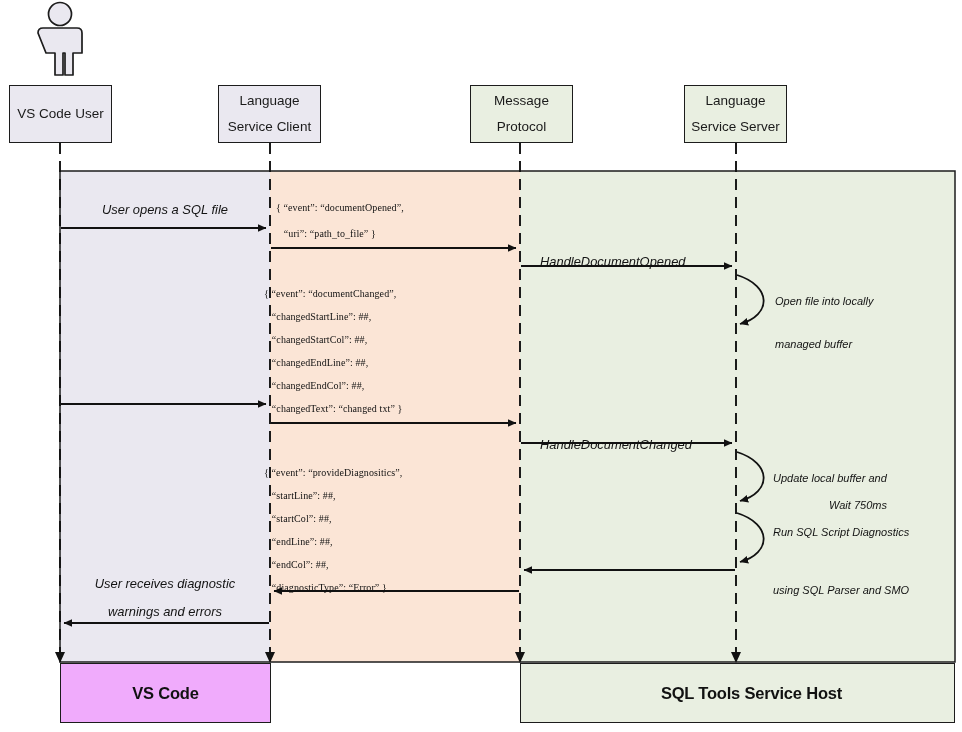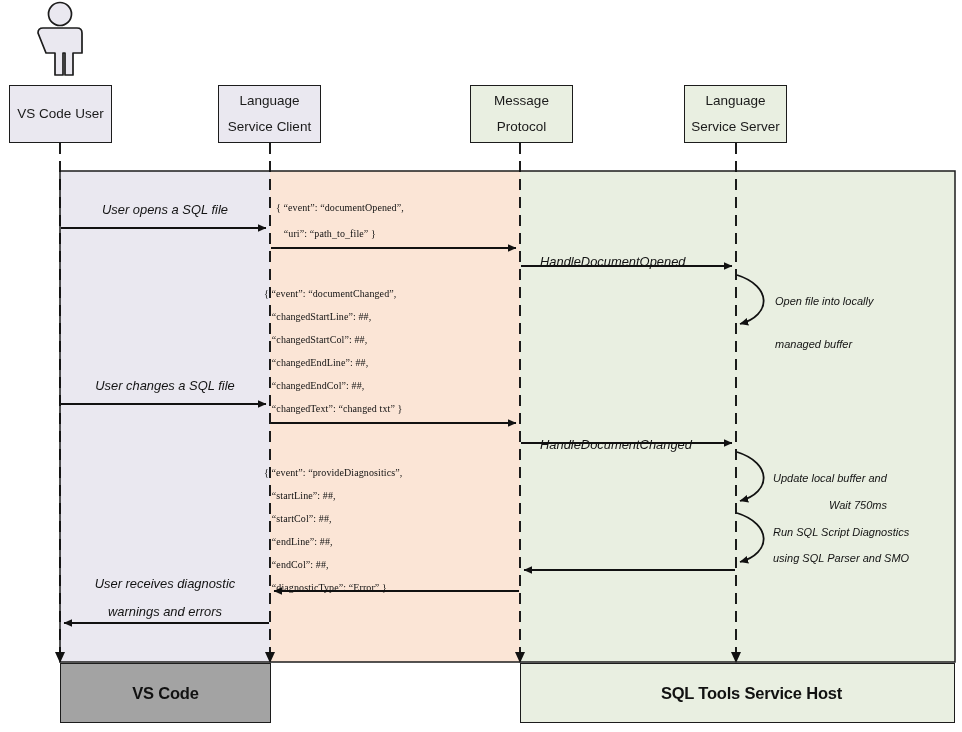--- a/index.html
+++ b/index.html
@@ -30,21 +30,21 @@
   .pbox span{display:block;white-space:nowrap;}
 
   
   .fbox{
     position:absolute;box-sizing:border-box;
     border:1.4px solid #1c1c1c;
     display:flex;align-items:center;justify-content:center;
     font-size:16.5px;font-weight:bold;color:#111;
     letter-spacing:-0.2px;white-space:nowrap;
   }
-  .fbox.purple{background:#a3a3a3;}
+  .fbox.purple{background:#f0abfc;}
   .fbox.orange{background:#fbe5d6;}
   .fbox.green{background:#e9efe1;padding-left:28px;}
 
   
   .msglabel{
     position:absolute;font-style:italic;font-size:12.9px;
     color:#131313;white-space:nowrap;line-height:1.55;
   }
   .msglabel.c{text-align:center;}
   .msglabel.l{text-align:center;}
@@ -129,21 +129,20 @@
     <span>Protocol</span>
   </div>
 
   <div class="pbox green" style="left:684px;top:85px;width:103px;height:58px;">
     <span>Language</span>
     <span>Service Server</span>
   </div>
 
   <div class="msglabel c" style="left:60px;top:200px;width:210px;">User opens a SQL file</div>
 
-  <div class="msglabel c" style="left:60px;top:376px;width:210px;">User changes a SQL file</div>
 
   <div class="msglabel l" style="left:540px;top:252px;">HandleDocumentOpened</div>
 
   <div class="msglabel l" style="left:540px;top:435px;">HandleDocumentChanged</div>
 
 
   <div class="msglabel c" style="left:60px;top:574px;width:210px;">User receives diagnostic</div>
   <div class="msglabel c" style="left:60px;top:602px;width:210px;">warnings and errors</div>
 
   <div class="jsonline" style="left:276px;top:202px;">{ “event”: “documentOpened”,</div>
@@ -163,21 +162,21 @@
   <div class="jsonline" style="left:264px;top:559px;">   “endCol”: ##,</div>
   <div class="jsonline" style="left:264px;top:582px;">   “diagnosticType”: “Error” }</div>
 
   <div class="noteline" style="left:775px;top:295px;">Open file into locally</div>
   <div class="noteline" style="left:775px;top:321px;margin-top:17px;">managed buffer</div>
 
   <div class="noteline" style="left:773px;top:472px;">Update local buffer and</div>
   <div class="noteline ctr" style="left:773px;top:499px;width:170px;">Wait 750ms</div>
 
   <div class="noteline" style="left:773px;top:526px;">Run SQL Script Diagnostics</div>
-  <div class="noteline" style="left:773px;top:552px;">using SQL Parser and SMO</div>
+  <div class="noteline" style="left:773px;top:584px;">using SQL Parser and SMO</div>
 
   <div class="fbox purple" style="left:60px;top:663px;width:211px;height:60px;">
     <span>VS Code</span>
   </div>
   <div class="fbox green" style="left:520px;top:663px;width:435px;height:60px;">
     <span>SQL Tools Service Host</span>
   </div>
 
 </div>
 

